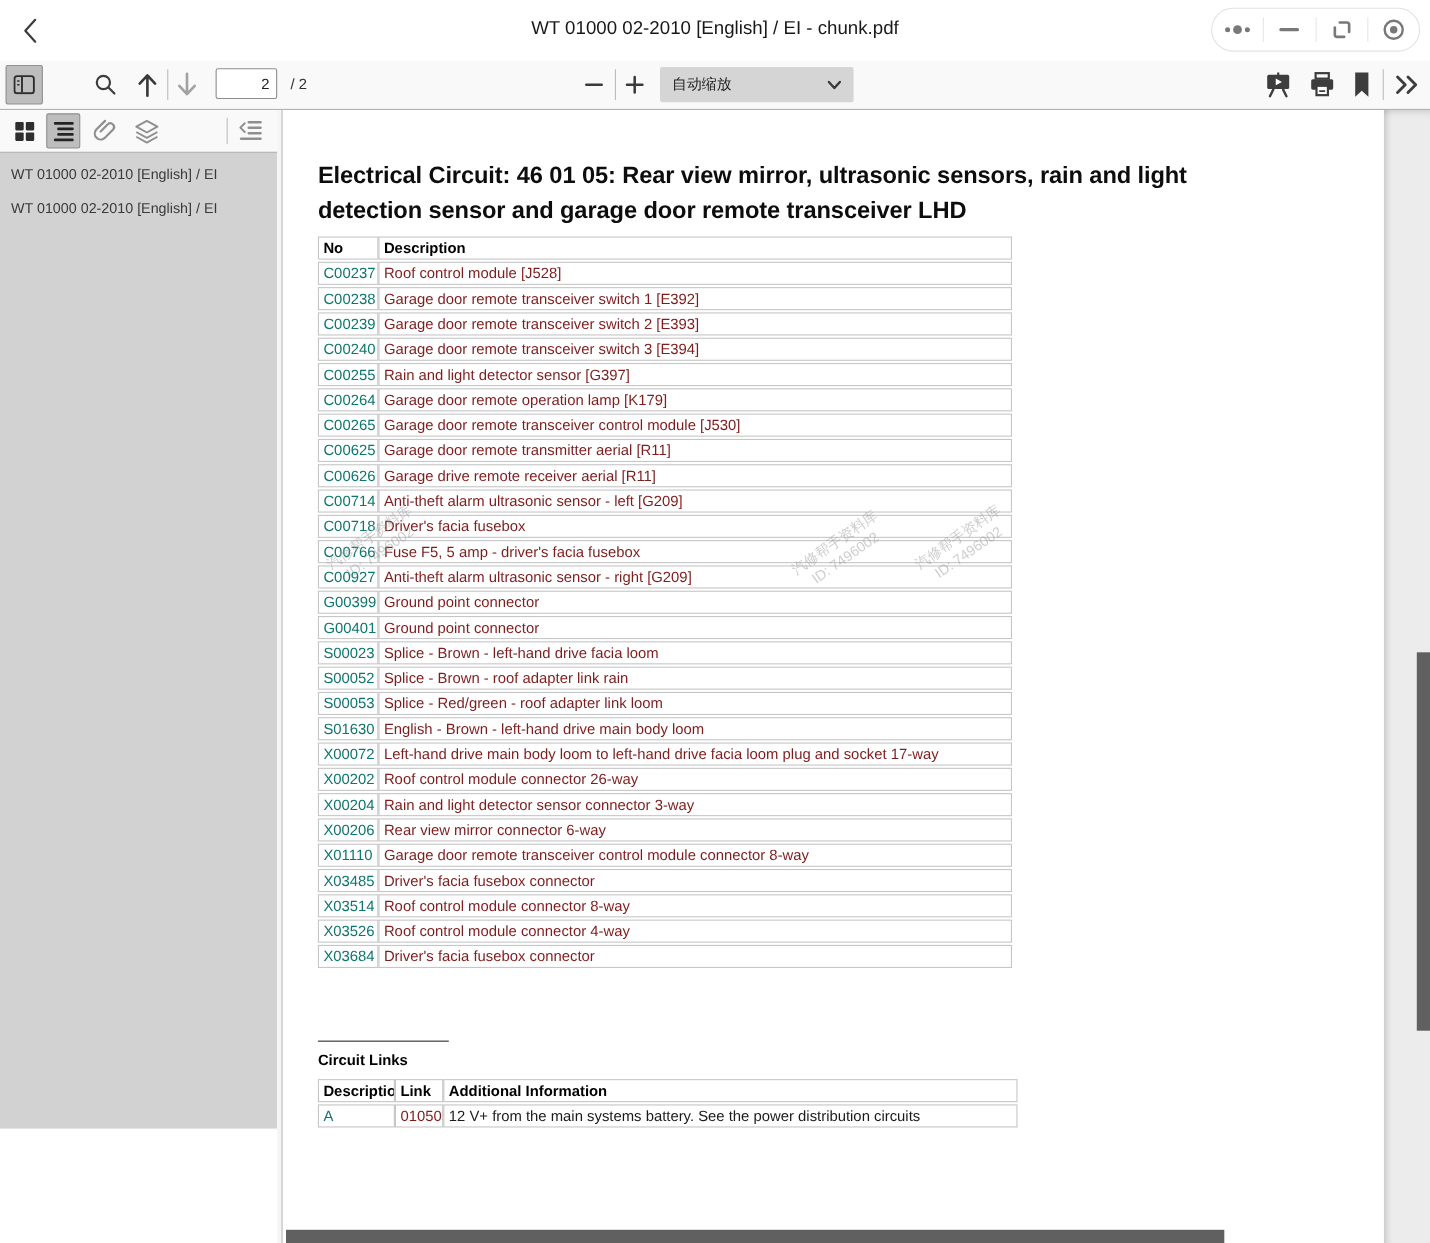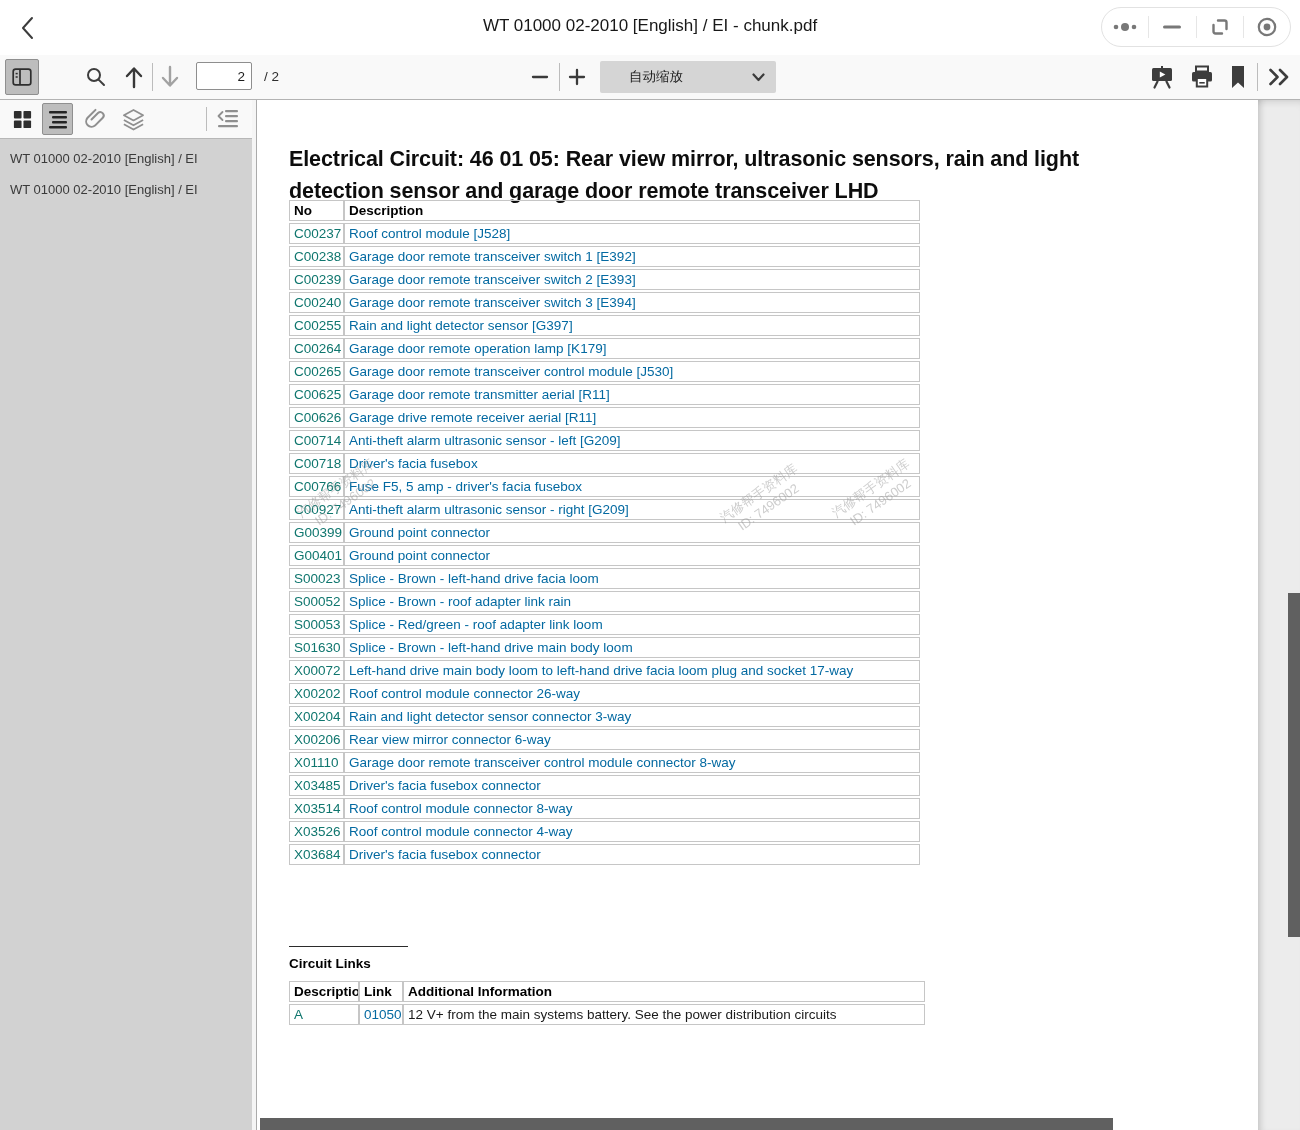--- a/index.html
+++ b/index.html
@@ -29,38 +29,38 @@
   .div2{left:559px;top:8px;height:28px;}
   .div3{left:1257px;top:8px;height:28px;}
   .page-input{position:absolute;left:196px;top:7px;width:56px;height:28px;box-sizing:border-box;
               border:1px solid #8e8e8e;border-radius:2px;background:#fff;text-align:right;
               padding-right:6px;font-size:13.5px;font-family:"Liberation Sans",sans-serif;color:#1c1c1c;}
   .page-total{position:absolute;left:264px;top:14px;font-size:13.5px;color:#2e2e2e;}
   .minus-btn{left:526px;top:8px;width:28px;height:28px;}
   .plus-btn{left:563px;top:8px;width:28px;height:28px;}
   .zoom-select{position:absolute;left:600px;top:6px;width:176px;height:32px;background:#d5d5d5;
                border-radius:2px;display:flex;align-items:center;cursor:pointer;}
-  .zoom-select .zlabel{font-size:13.5px;color:#1f1f1f;padding-left:29px;flex:1;}
+  .zoom-select .zlabel{font-size:13.5px;color:#1f1f1f;padding-left:11px;flex:1;}
   .zoom-select .zchev{padding-right:11px;display:flex;align-items:center;}
   .pres-btn{left:1147px;top:6px;width:30px;height:32px;}
   .print-btn{left:1187px;top:6px;width:30px;height:32px;}
   .bm-btn{left:1225px;top:6px;width:26px;height:32px;}
   .more-btn{left:1264px;top:7px;width:30px;height:30px;}
 
   
   .side-toolbar{position:absolute;left:0;top:100px;width:252px;height:38px;background:#f9f9f9;}
   .sb-btn{position:absolute;display:flex;align-items:center;justify-content:center;cursor:pointer;}
   .sb-thumb{left:8px;top:3px;width:28px;height:32px;}
   .sb-outline{left:42px;top:3px;width:31px;height:32px;background:#bdbdbd;border:1px solid #8f8f8f;
               border-radius:2px;box-sizing:border-box;}
   .sb-attach{left:82px;top:3px;width:28px;height:32px;}
   .sb-layers{left:118px;top:3px;width:30px;height:32px;}
   .sb-div{position:absolute;left:206px;top:7px;width:1px;height:24px;background:#bcbcbc;}
   .sb-current{left:213px;top:3px;width:30px;height:32px;}
-  .side-panel{position:absolute;left:0;top:138px;width:252px;height:992px;background:#d2d2d2;
+  .side-panel{position:absolute;left:0;top:138px;width:252px;height:888px;background:#d2d2d2;
               border-top:1px solid #b7b7b7;box-sizing:border-box;padding-top:4px;}
   .outline-item{height:31px;line-height:31px;padding-left:10px;font-size:13px;color:#3a3a3a;
                 white-space:nowrap;overflow:hidden;cursor:pointer;}
   .side-resizer{position:absolute;left:252px;top:100px;width:4px;height:1030px;background:#f5f5f5;
                 border-right:1px solid #ababab;box-sizing:content-box;}
 
   
   .main-view{position:absolute;left:257px;top:100px;width:1001px;height:1030px;background:#ffffff;overflow:hidden;}
   .gutter{position:absolute;left:1258px;top:100px;width:42px;height:1030px;background:#ececec;
           box-shadow:inset 7px 0 7px -5px rgba(0,0,0,0.18), inset 0 7px 7px -5px rgba(0,0,0,0.12);}
@@ -68,25 +68,25 @@
   .h-thumb{position:absolute;left:260px;top:1118px;width:853px;height:12px;background:#606060;cursor:pointer;}
 
   
   .doc-title{position:absolute;left:289px;top:144px;width:880px;font-size:21.5px;font-weight:bold;
              line-height:31.5px;color:#0d0d0d;letter-spacing:-0.1px;}
   table.doc{position:absolute;border-collapse:separate;border-spacing:0 2px;table-layout:fixed;
             font-size:13.5px;color:#1a1a1a;}
   table.doc td,table.doc th{border:1px solid #c6c6c6;padding:0 4px;height:19px;line-height:19px;
             text-align:left;font-weight:normal;white-space:nowrap;overflow:hidden;background:transparent;}
   table.doc th{font-weight:bold;color:#000;}
-  .tbl-components{left:289px;top:198px;width:631px;}
+  .tbl-components{left:289px;top:213px;width:631px;}
   .col-no{width:55px;}
   .col-desc{width:576px;}
   td.cell-no{color:#0f766e;}
-  td.cell-link{color:#0369a1;cursor:pointer;}
+  td.cell-link{color:#7f1d1d;cursor:pointer;}
   .hr-line{position:absolute;left:289px;top:946px;width:119px;border-top:1.4px solid #2b2b2b;}
   .cl-heading{position:absolute;left:289px;top:956px;font-size:13.5px;font-weight:bold;color:#000;}
   .tbl-links{left:289px;top:979px;width:636px;}
   .col-cld{width:70px;}
   .col-cll{width:44px;}
   .col-cla{width:522px;}
 
   
   .wm{position:absolute;z-index:6;pointer-events:none;transform:rotate(-35deg);
       color:rgba(150,150,150,0.48);font-size:13px;line-height:17px;text-align:center;white-space:nowrap;}
@@ -422,21 +422,21 @@
           <td class="cell-link">Splice - Brown - roof adapter link rain</td>
         </tr>
 
         <tr>
           <td class="cell-no">S00053</td>
           <td class="cell-link">Splice - Red/green - roof adapter link loom</td>
         </tr>
 
         <tr>
           <td class="cell-no">S01630</td>
-          <td class="cell-link">Splice - Brown - left-hand drive main body loom</td>
+          <td class="cell-link">English - Brown - left-hand drive main body loom</td>
         </tr>
 
         <tr>
           <td class="cell-no">X00072</td>
           <td class="cell-link">Left-hand drive main body loom to left-hand drive facia loom plug and socket 17-way</td>
         </tr>
 
         <tr>
           <td class="cell-no">X00202</td>
           <td class="cell-link">Roof control module connector 26-way</td>

